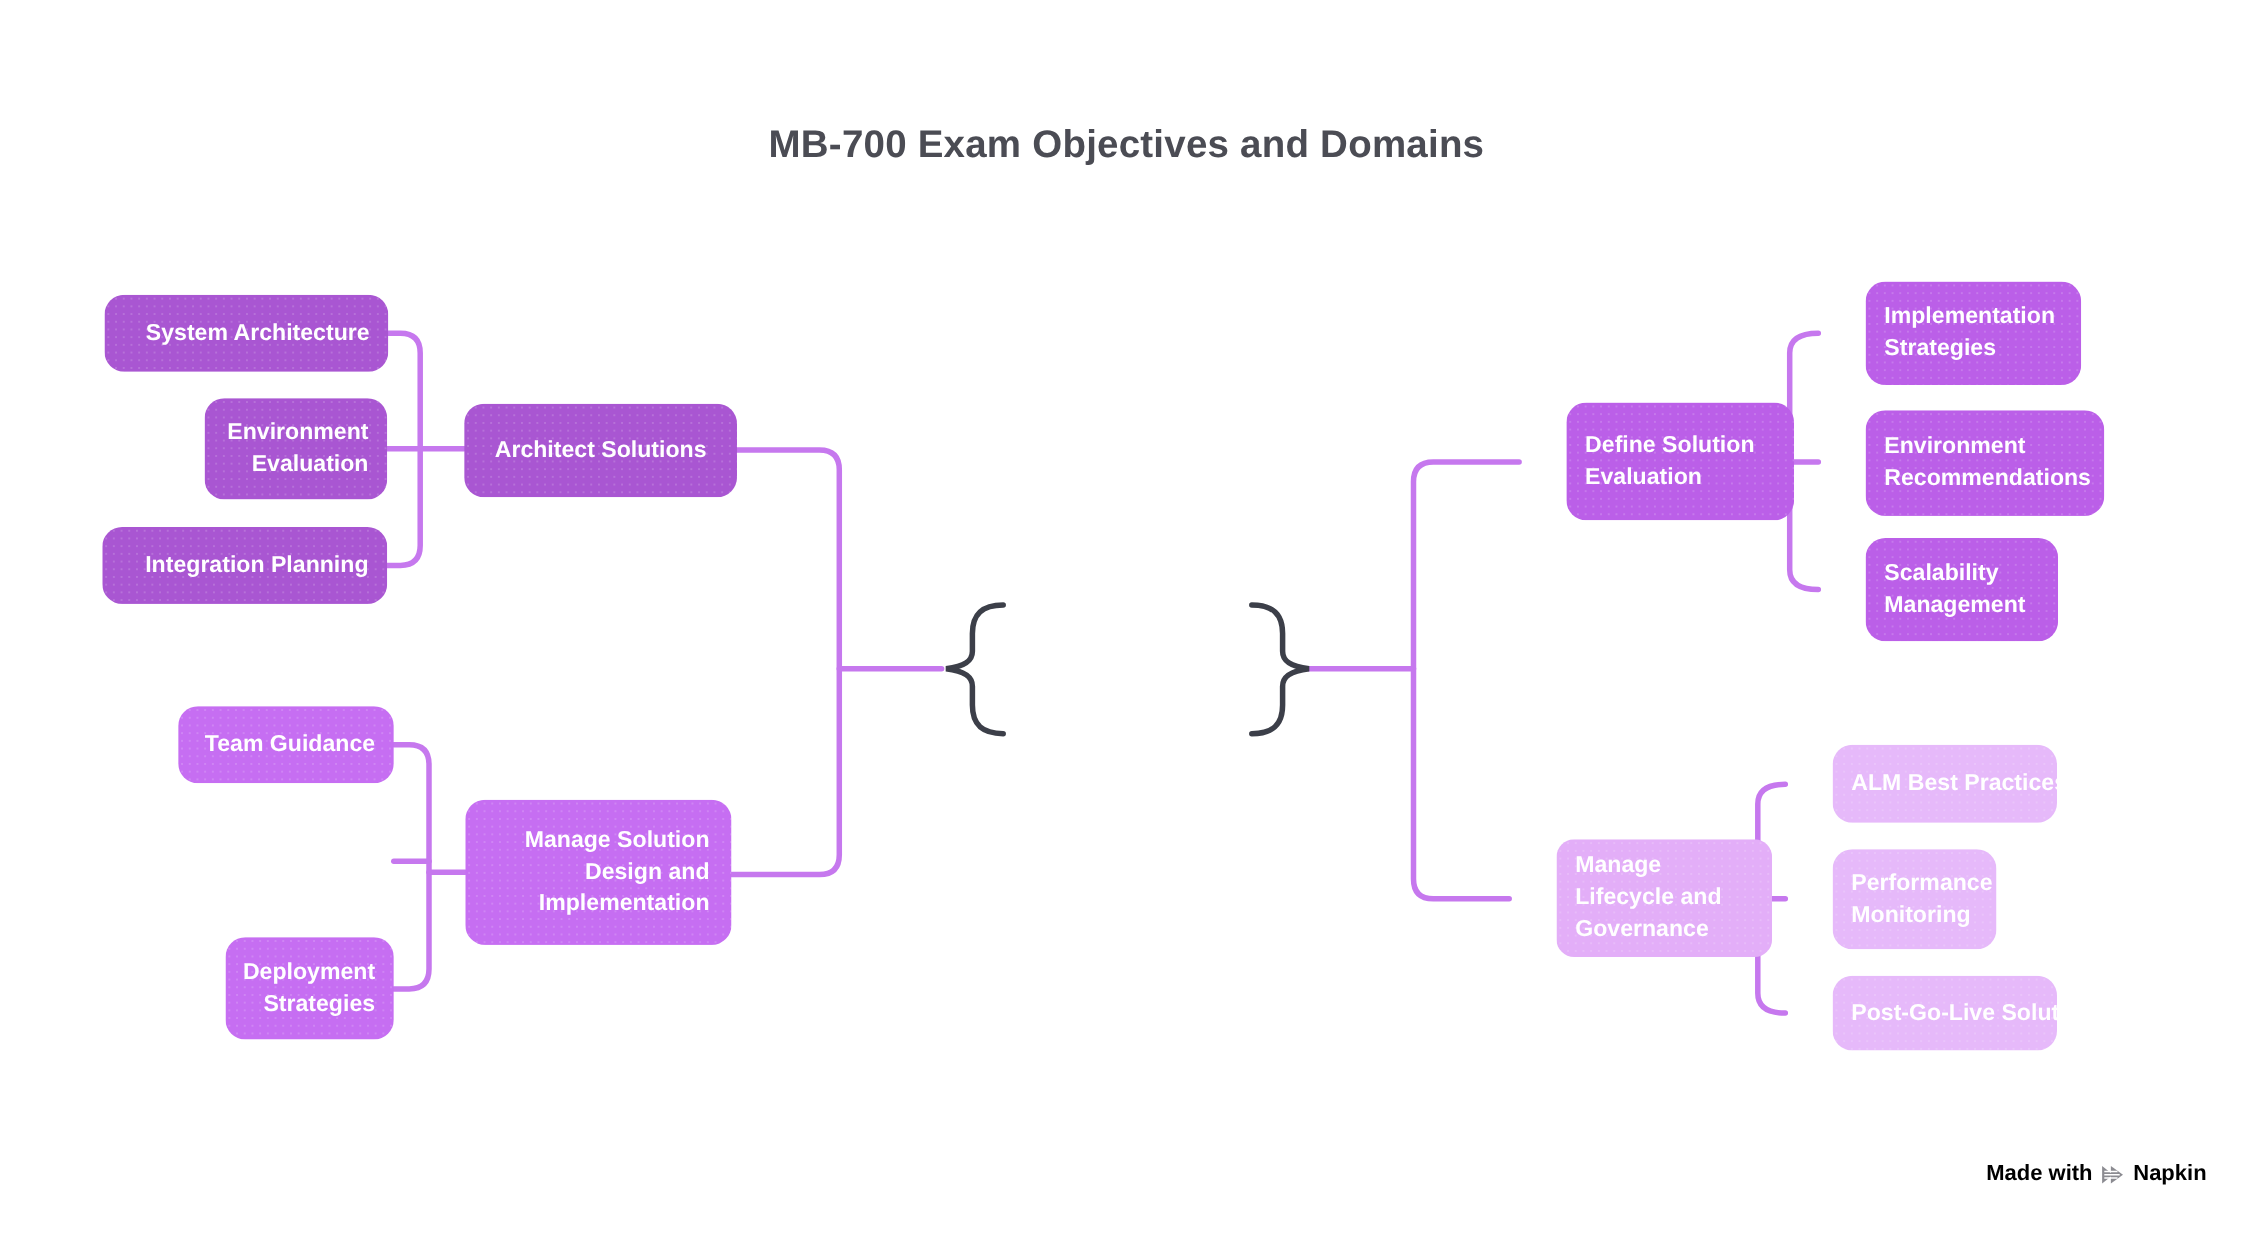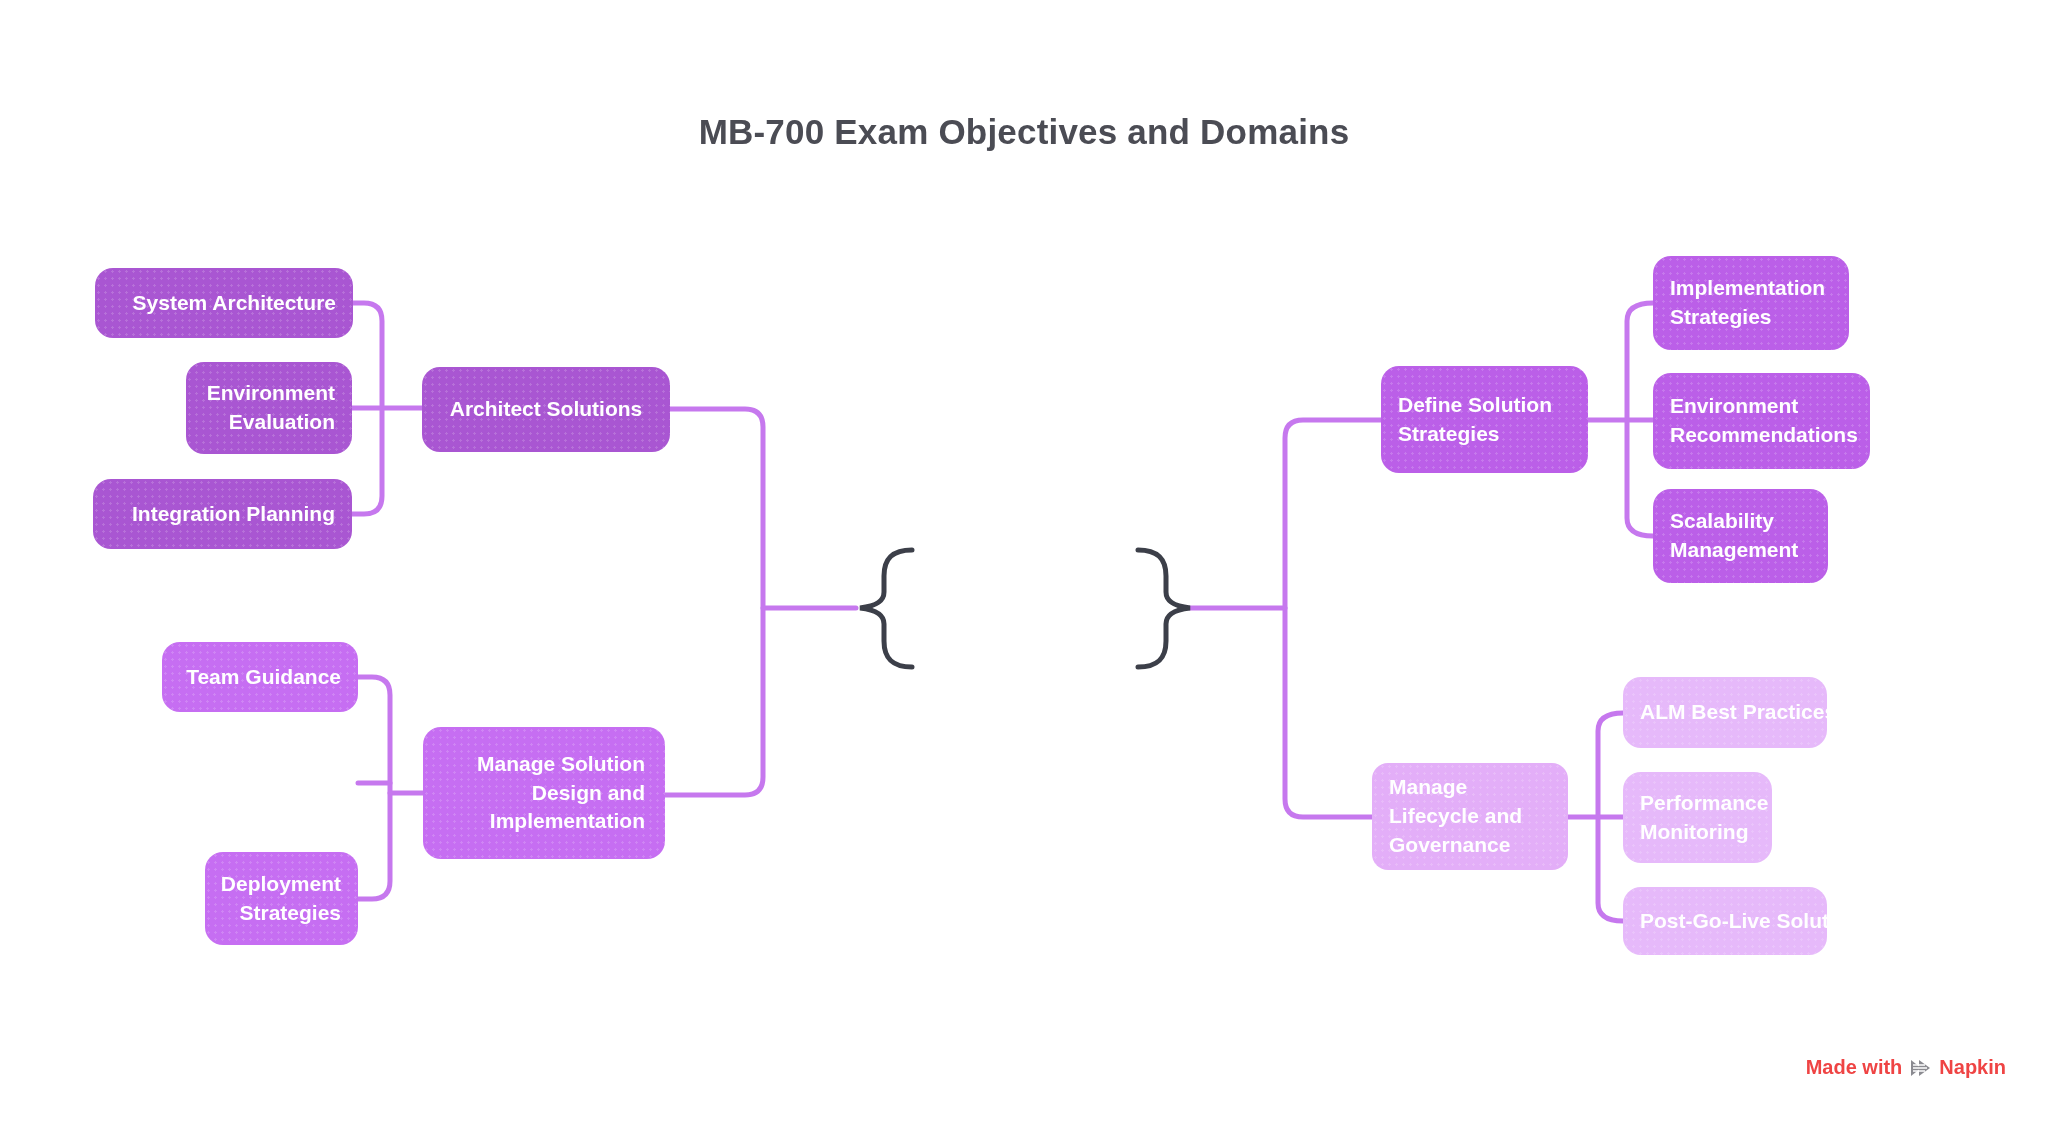--- a/index.html
+++ b/index.html
@@ -11,21 +11,21 @@
     position:absolute;left:0;top:112px;width:2048px;text-align:center;
     font-size:35px;font-weight:700;color:#4b4c54;letter-spacing:.2px;
   }
   .node{
     position:absolute;display:flex;align-items:center;box-sizing:border-box;
     border-radius:18px;color:#ffffff;font-weight:600;font-size:21px;line-height:1.38;
     background-image:radial-gradient(circle, rgba(255,255,255,.16) 1.1px, transparent 1.2px);
     background-size:7px 7px;
   }
   .ra{justify-content:flex-end;text-align:right;padding:8px 17px;}
-  .la{justify-content:flex-start;text-align:left;padding:8px 17px;}
+  .la{justify-content:flex-start;text-align:left;padding:8px 17px;margin-left:43px;}
   .ca{justify-content:center;text-align:center;padding:8px 12px;}
   .nw{white-space:nowrap;}
   
   .c-lt{background-color:#a956d2;}   
   .c-lb{background-color:#c66ef2;}   
   .c-rt{background-color:#bb5fe8;}   
   .c-rbp{background-color:#e3aef8;}  
   .c-rbl{background-color:#e6b9fa;}  
   .c-ctr{background-color:#c76af4;}  
 
@@ -44,21 +44,21 @@
   .n-rec{left:1653px;top:373px;width:217px;height:96px;}
   .n-sca{left:1653px;top:489px;width:175px;height:94px;}
   .n-mlg{left:1372px;top:763px;width:196px;height:107px;border-radius:16px;}
   .n-alm{left:1623px;top:677px;width:204px;height:71px;}
   .n-perf{left:1623px;top:772px;width:149px;height:91px;}
   .n-post{left:1623px;top:887px;width:204px;height:68px;}
 
   .links{position:absolute;left:0;top:0;pointer-events:none;}
   .watermark{
     position:absolute;right:42px;bottom:42px;display:flex;align-items:center;gap:7px;
-    font-size:20px;font-weight:600;color:#ef4444;
+    font-size:20px;font-weight:600;color:#000000;
   }
   .wm-icon{display:inline-flex;align-items:center;}
 </style>
 </head>
 <body>
 
 <div class="canvas">
 
   <div class="title">MB-700 Exam Objectives and Domains</div>
 
@@ -87,21 +87,21 @@
   <div class="node ra nw c-lt n-sys">System Architecture</div>
   <div class="node ra c-lt n-env">Environment Evaluation</div>
   <div class="node ra nw c-lt n-int">Integration Planning</div>
   <div class="node ca nw c-lt n-arc">Architect Solutions</div>
 
   <div class="node ra nw c-lb n-team">Team Guidance</div>
   <div class="node ra c-lb n-dep">Deployment Strategies</div>
   <div class="node ra c-lb n-msd">Manage Solution Design and Implementation</div>
 
 
-  <div class="node la c-rt n-def">Define Solution Strategies</div>
+  <div class="node la c-rt n-def">Define Solution Evaluation</div>
   <div class="node la c-rt n-imp">Implementation Strategies</div>
   <div class="node la c-rt n-rec">Environment Recommendations</div>
   <div class="node la c-rt n-sca">Scalability Management</div>
 
   <div class="node la c-rbp n-mlg">Manage Lifecycle and Governance</div>
   <div class="node la nw c-rbl n-alm">ALM Best Practices</div>
   <div class="node la c-rbl n-perf">Performance Monitoring</div>
   <div class="node la nw c-rbl n-post">Post-Go-Live Solution</div>
 
   <div class="watermark">

